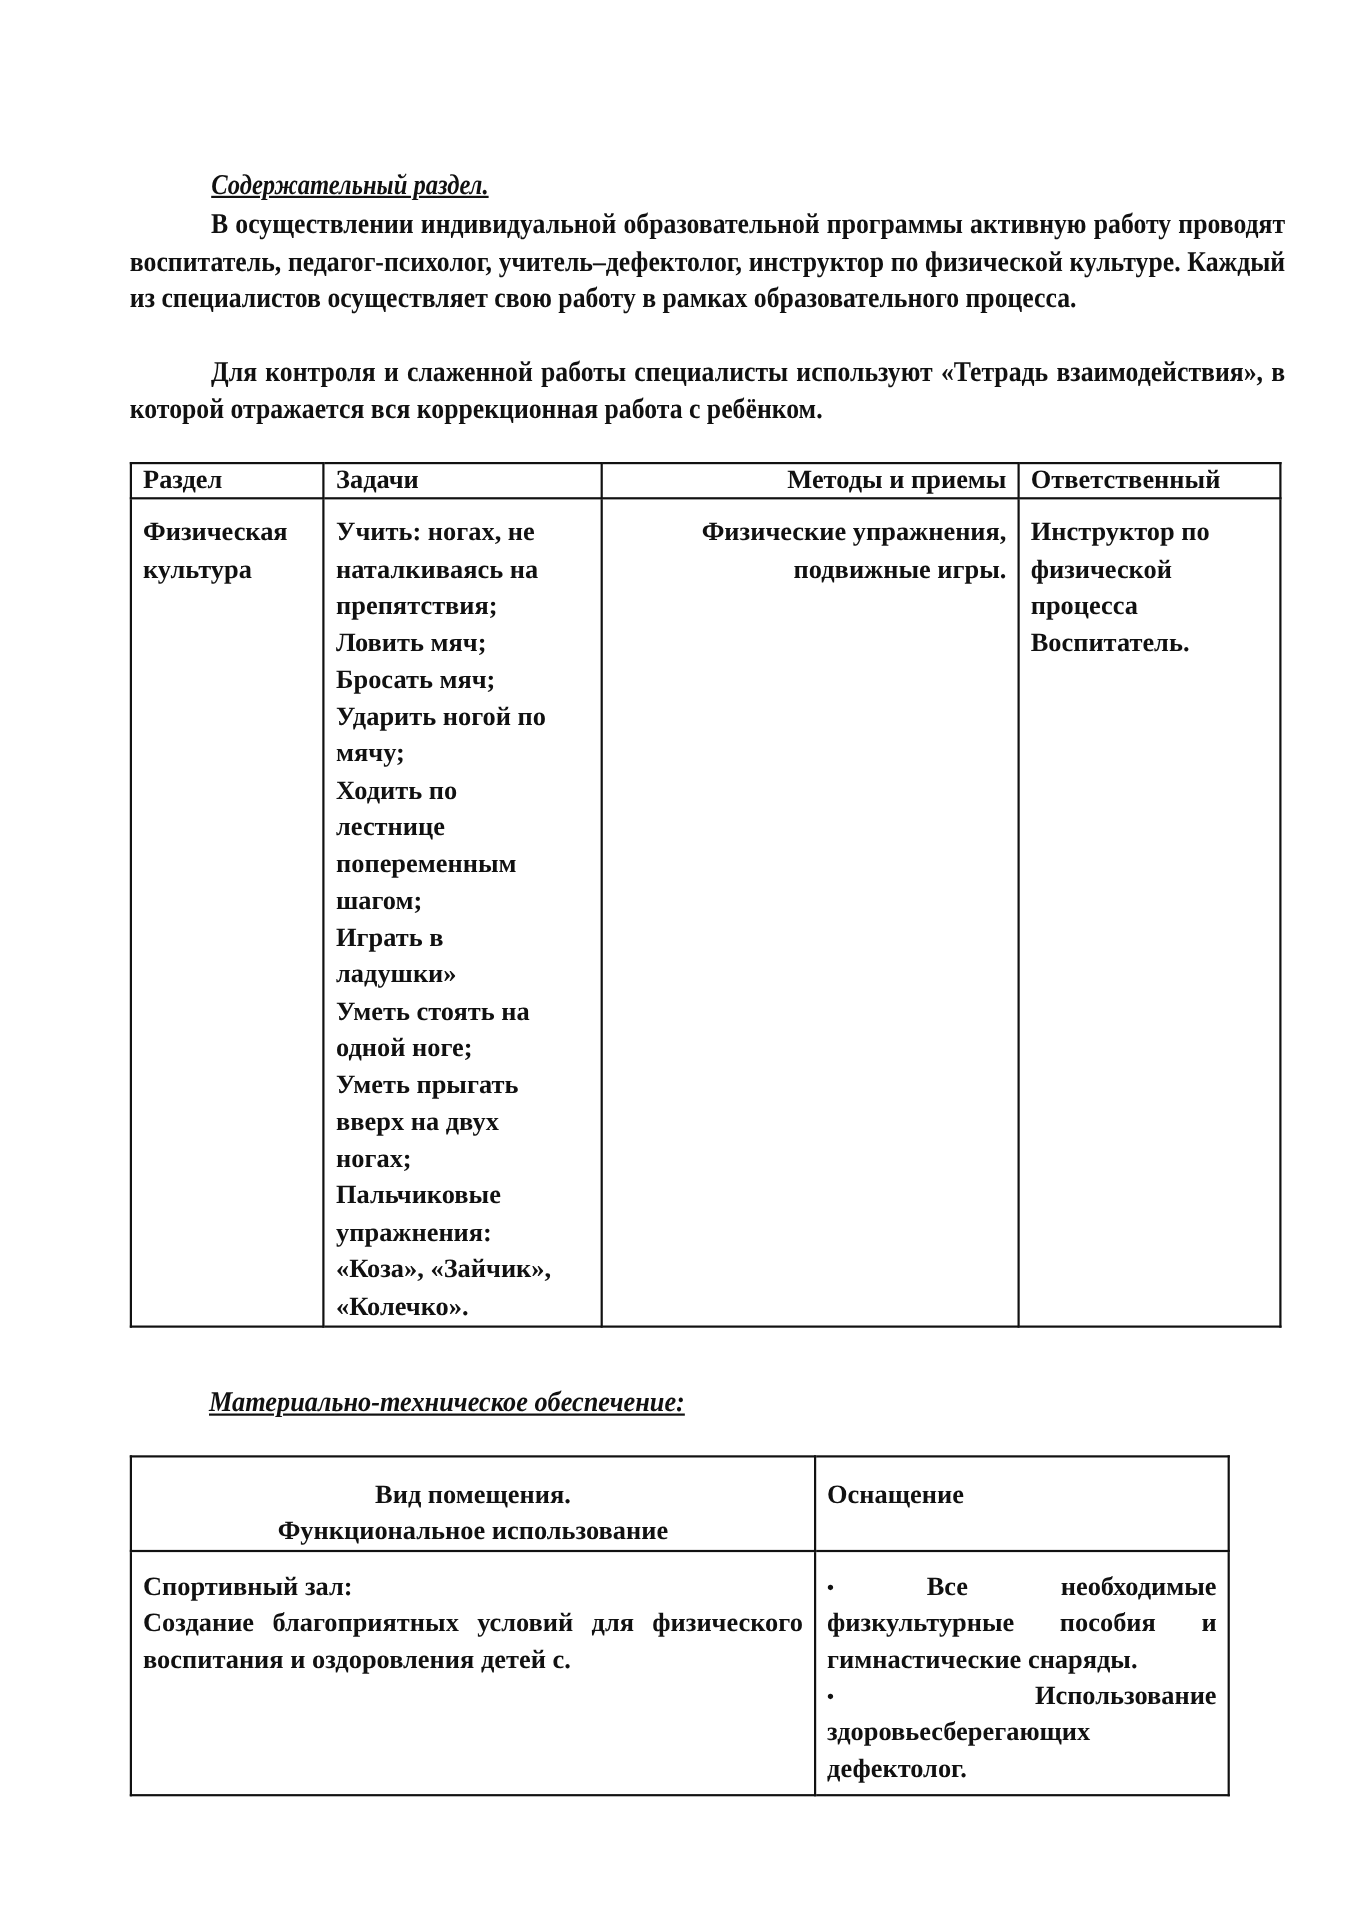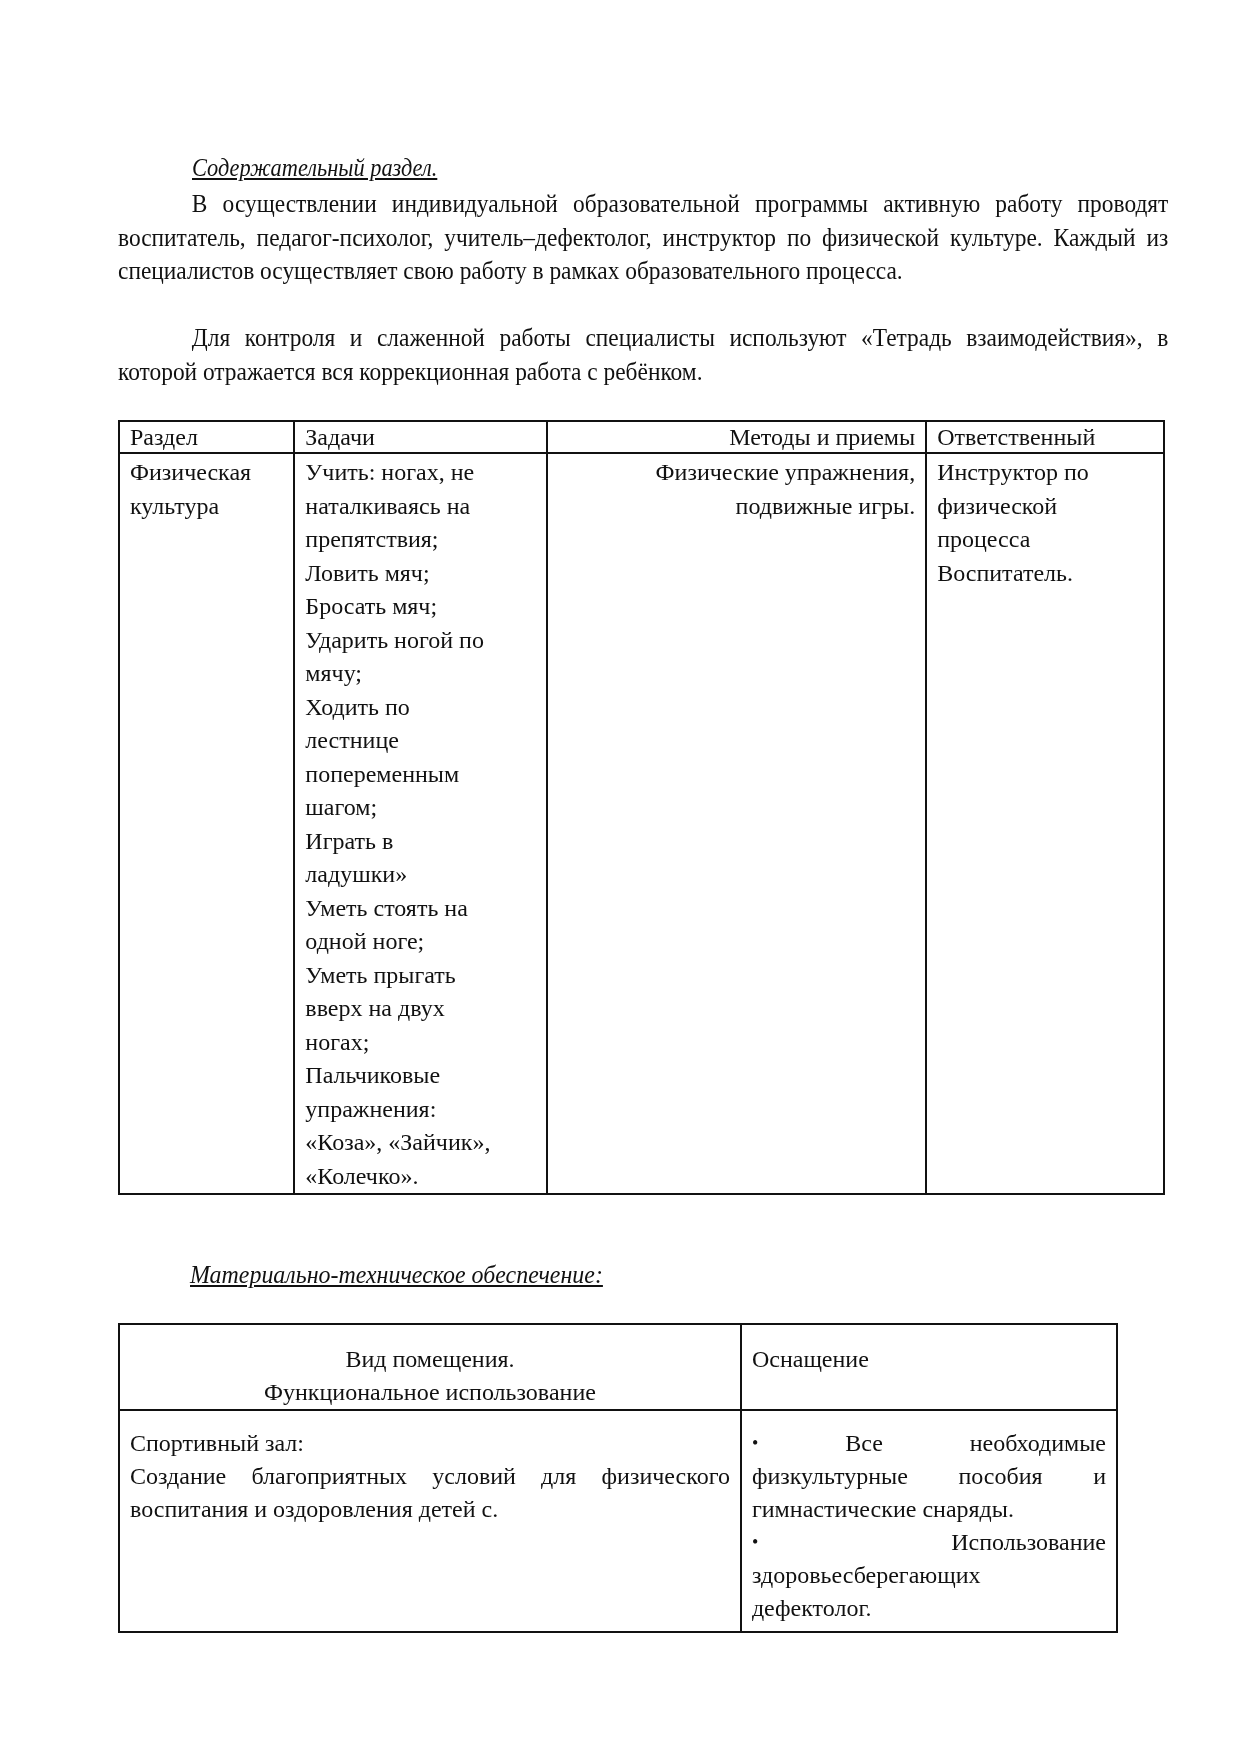--- a/index.html
+++ b/index.html
@@ -1,21 +1,21 @@
 <!DOCTYPE html>
 <html><head>
 <meta charset="utf-8">
 <style>
   html, body { margin: 0; padding: 0; background: #ffffff; }
   body {
     width: 1240px; height: 1754px; position: relative; overflow: hidden;
     font-family: "Liberation Serif", "DejaVu Serif", serif;
     color: #111111;
   }
-  .page { position: absolute; left: 0; top: 0; width: 1240px; height: 1754px; }
+  .page { position: absolute; left: 0; top: 0; width: 1240px; height: 1754px; font-weight: bold; }
 
   .heading {
     position: absolute; font-style: italic; text-decoration: underline;
     font-size: 26px; line-height: 30px; white-space: nowrap;
     transform-origin: left top;
   }
   #h1 { left: 192px; top: 153px; transform: scaleX(0.86); }
   #h2 { left: 190px; top: 1260px; transform: scaleX(0.92); }
 
   .para {
@@ -35,21 +35,21 @@
   table.grid td {
     border: 2px solid #111111; vertical-align: top;
     padding: 0 10px; text-align: left; margin-top: 26px;
   }
   #t1 { left: 118px; top: 420px; width: 1047px; }
   #t1 td.c1 { width: 154px; }
   #t1 td.c2 { width: 232px; }
   #t1 td.c3 { width: 362px; text-align: right; }
   #t1 td.c4 { width: 217px; }
   #t1 tr.hdr td { height: 30px; line-height: 30px; }
-  #t1 tr.body td { height: 734px; padding-top: 2px; border-radius: 22px; }
+  #t1 tr.body td { height: 734px; padding-top: 14px; border-radius: 22px; }
   .just-only { text-align: justify; }
   .line { display: block; }
 
   #t2 { left: 118px; top: 1323px; width: 1000px; }
   #t2 td.a { width: 603px; }
   #t2 td.b { width: 355px; }
   #t2 tr.hdr td { height: 64px; line-height: 33px; padding-top: 18px; }
   #t2 tr.hdr td.a { text-align: center; }
   #t2 tr.body td { height: 204px; line-height: 33px; padding-top: 16px; }
   .bullet-item { display: block; text-align: justify; }

